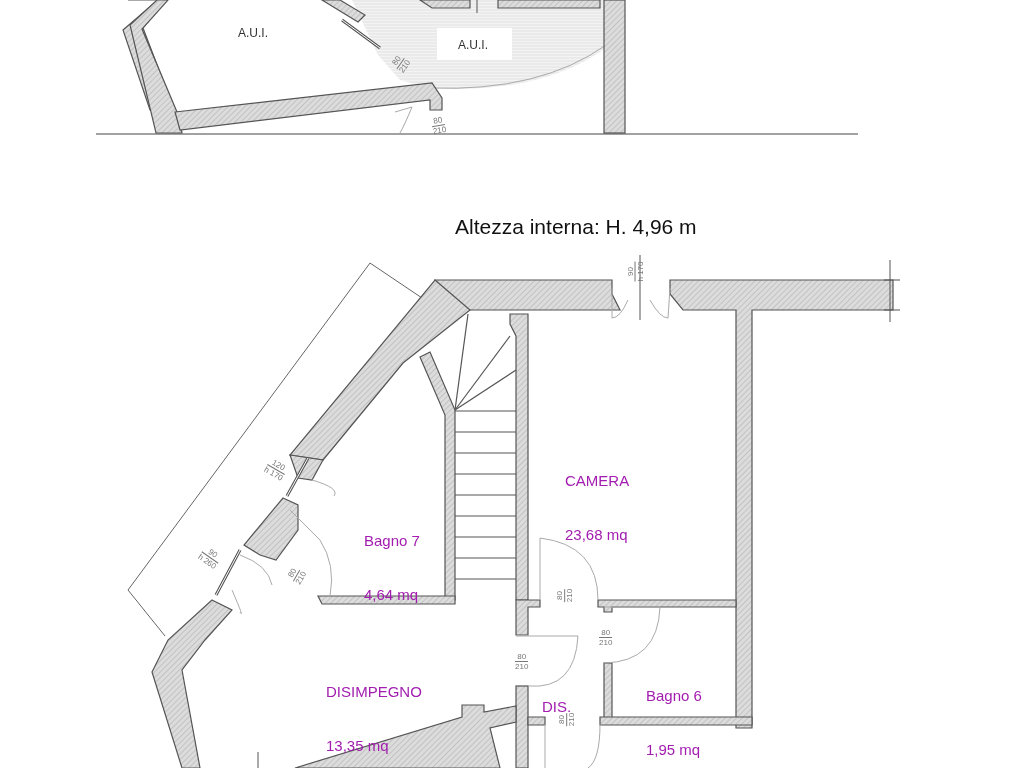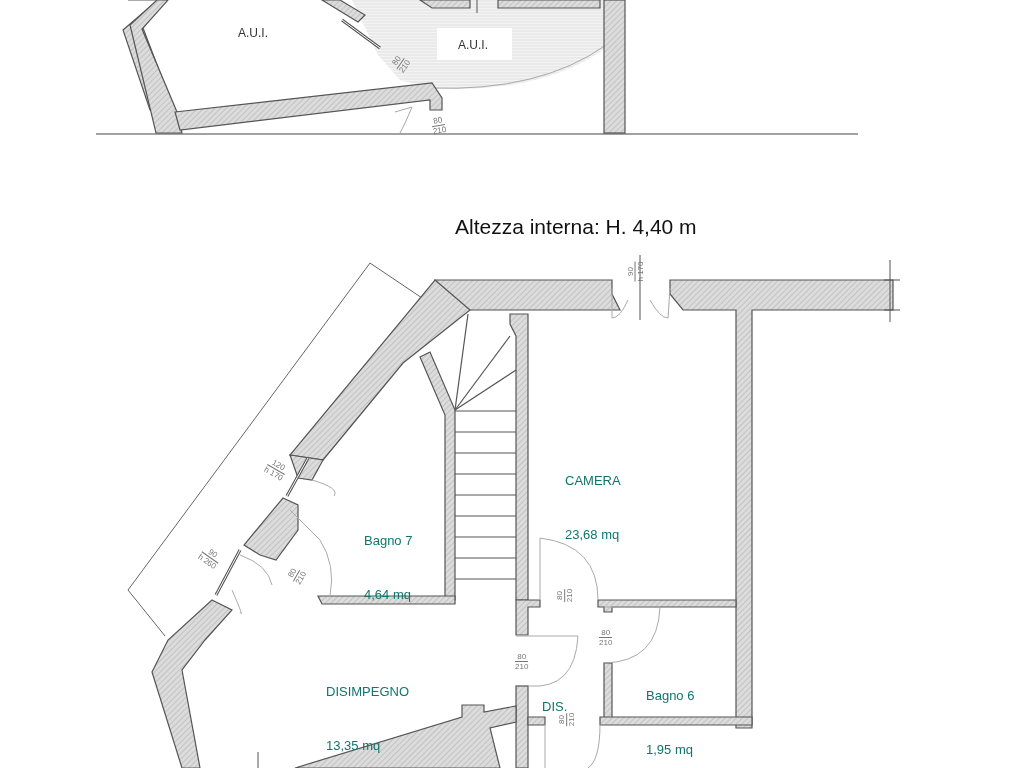--- a/index.html
+++ b/index.html
@@ -2,21 +2,21 @@
 <html><head>
 <meta charset="utf-8">
 <style>
   html, body { margin:0; padding:0; background:#ffffff; }
   body { width:1024px; height:768px; overflow:hidden; position:relative; font-family:"Liberation Sans", sans-serif; }
   svg { position:absolute; left:0; top:0; }
   .wall { fill:url(#hatch); stroke:#555; stroke-width:1.2; }
   .thin { fill:none; stroke:#666; stroke-width:1; }
   .arc { fill:none; stroke:#aaa; stroke-width:1; }
   .stair { fill:none; stroke:#555; stroke-width:1.2; }
-  .lbl { position:absolute; color:#0f766e; font-size:13px; line-height:18px; white-space:pre; }
+  .lbl { position:absolute; color:#a21caf; font-size:15px; line-height:18px; white-space:pre; }
   .lbl-big { font-size:21px; color:#111; }
   .lbl-small { font-size:12px; color:#333; }
   .dim { position:absolute; font-size:8px; color:#777; line-height:9px; text-align:center; }
   .dim span { display:block; }
   .dim .top { border-bottom:1px solid #777; }
 </style>
 </head>
 <body>
 
 <svg width="1024" height="768" viewBox="0 0 1024 768">
@@ -131,21 +131,21 @@
 <div class="lbl lbl-small" style="left:458px;top:36px;">A.U.I.</div>
 <div class="dim" style="left:394px;top:54px;transform:rotate(-55deg);">
   <span class="top">80</span>
   <span>210</span>
 </div>
 <div class="dim" style="left:432px;top:116px;transform:rotate(-10deg);">
   <span class="top">80</span>
   <span>210</span>
 </div>
 
-<div class="lbl lbl-big" style="left:455px;top:218px;">Altezza interna: H. 4,40 m</div>
+<div class="lbl lbl-big" style="left:455px;top:218px;">Altezza interna: H. 4,96 m</div>
 
 <div class="dim" style="left:625px;top:262px;transform:rotate(-90deg);">
   <span class="top">90</span>
   <span>h 170</span>
 </div>
 <div class="dim" style="left:266px;top:460px;transform:rotate(30deg);">
   <span class="top">120</span>
   <span>h 170</span>
 </div>
 <div class="dim" style="left:200px;top:548px;transform:rotate(35deg);">

